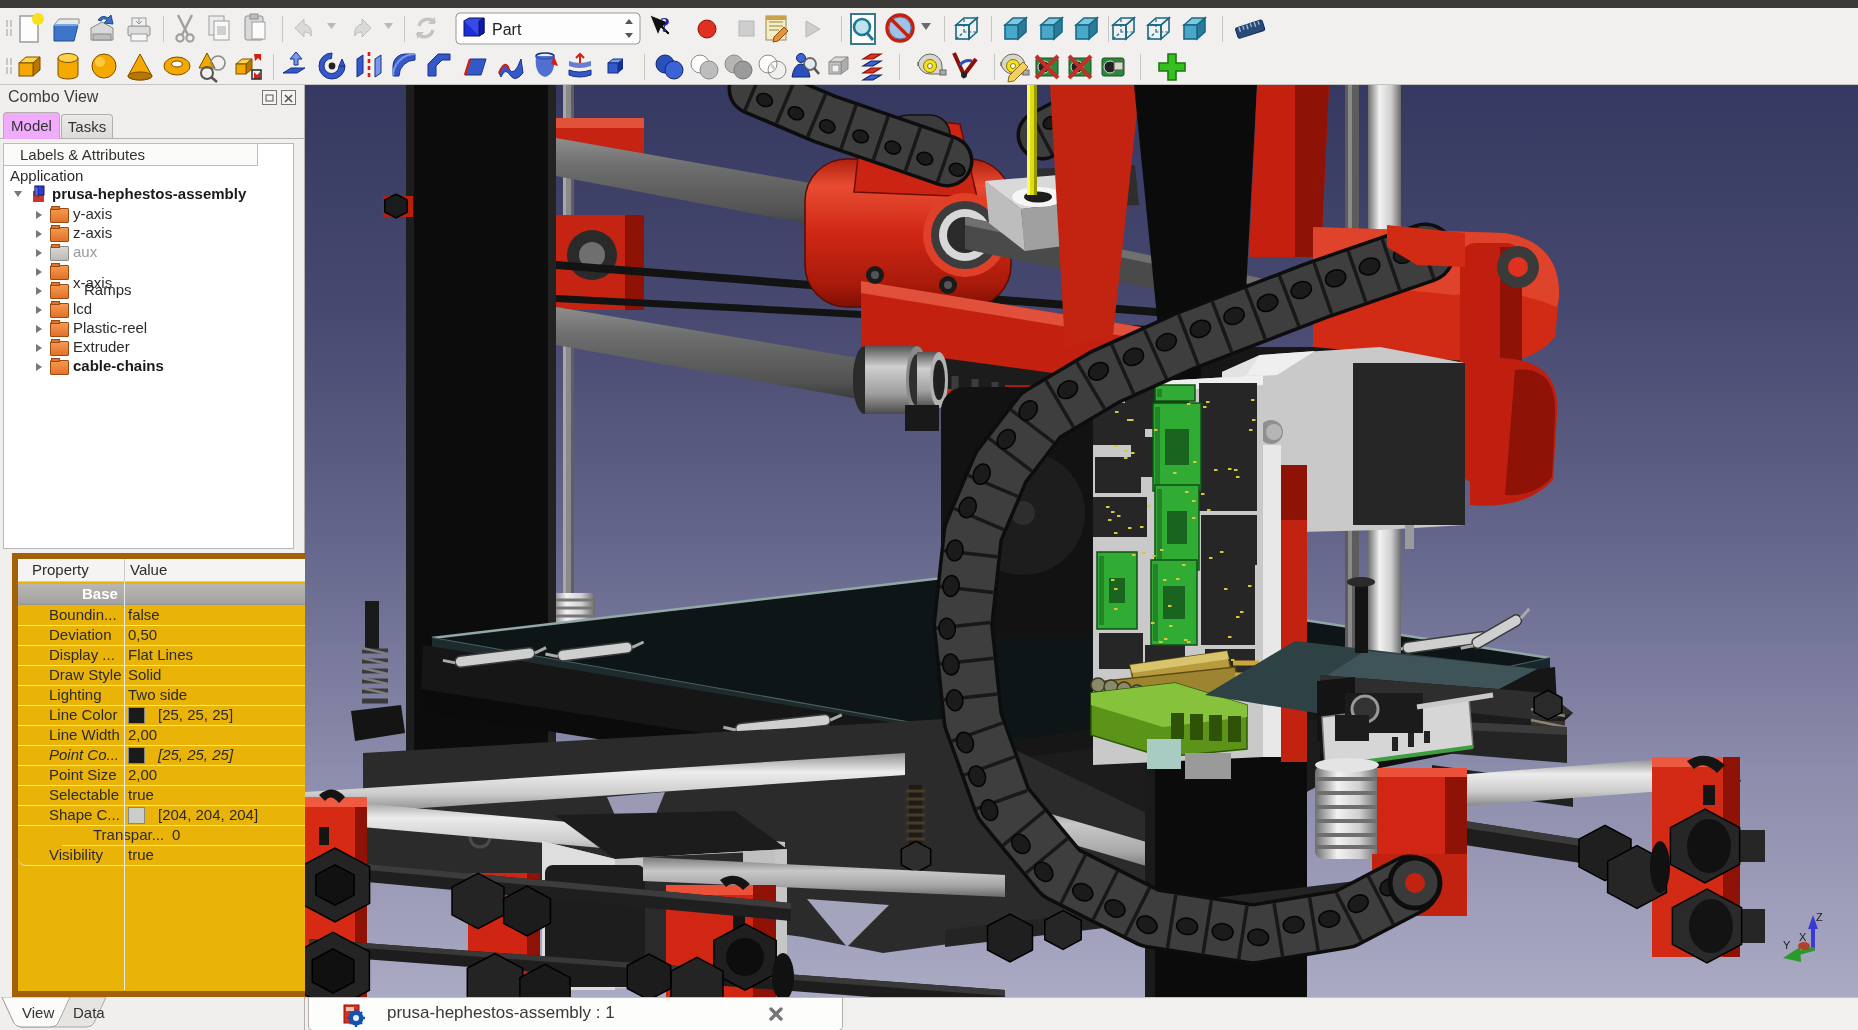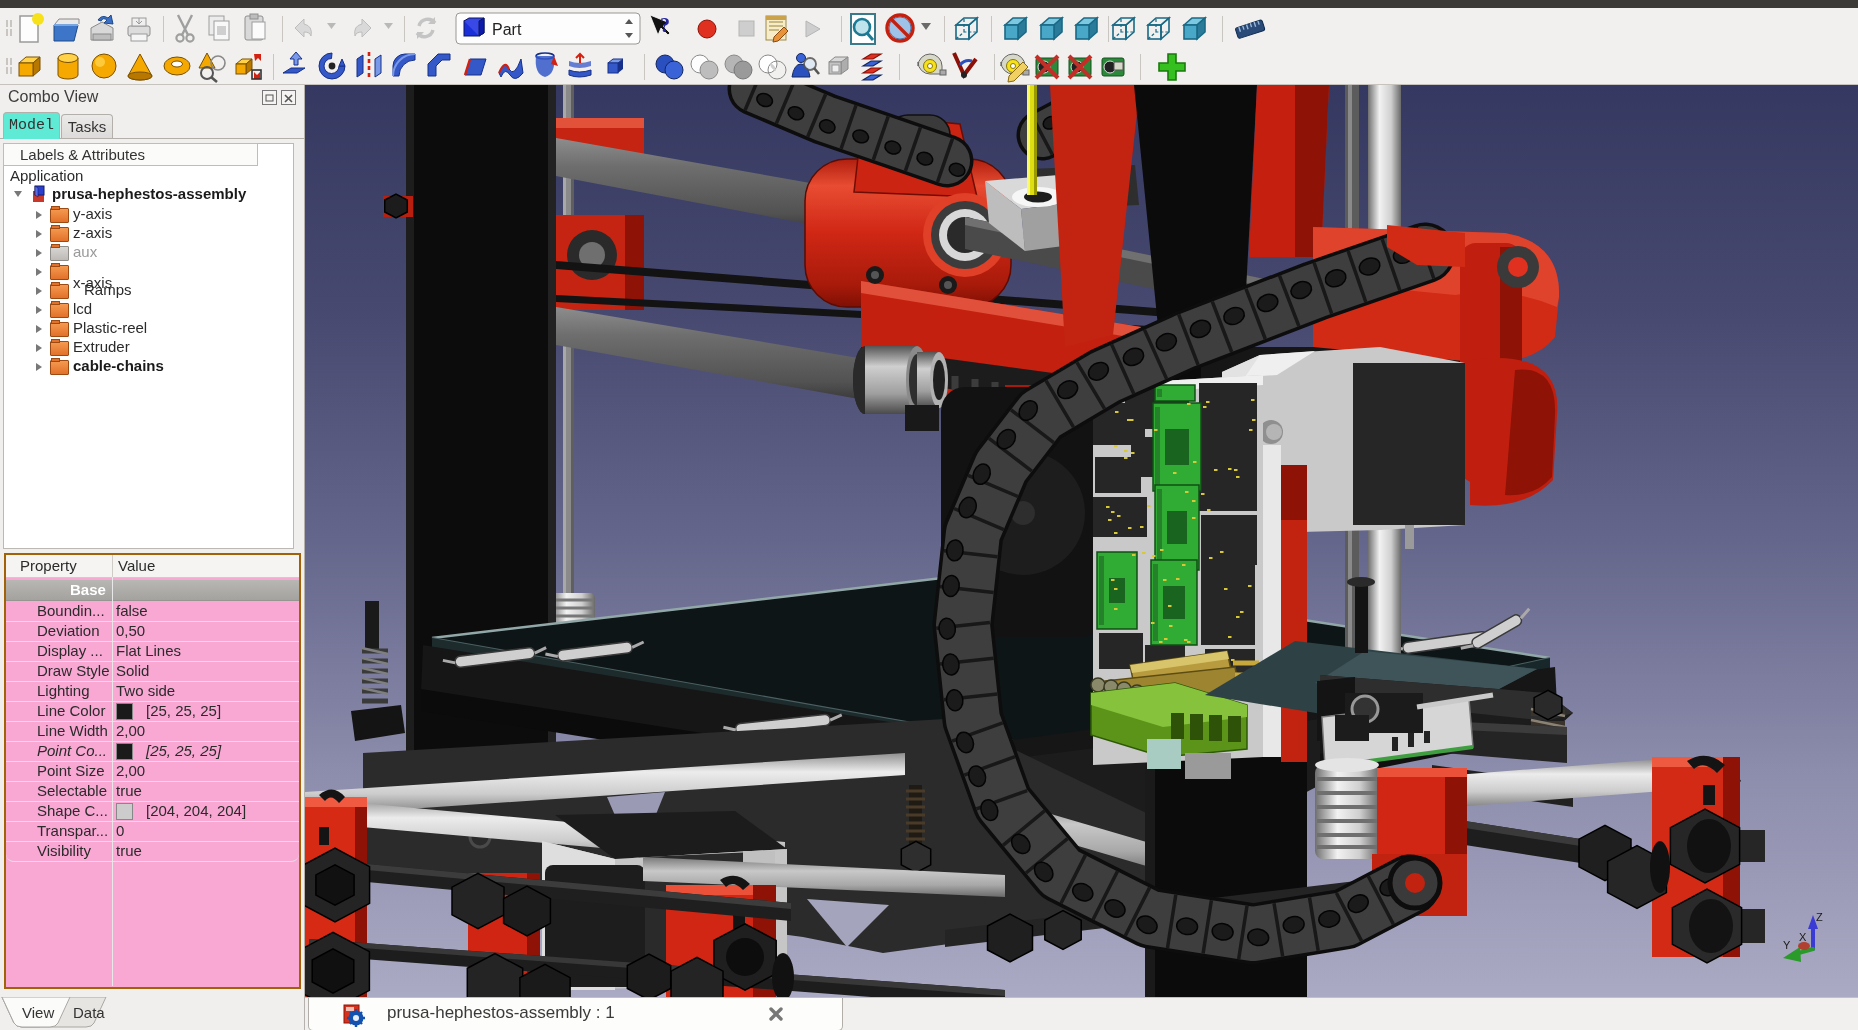--- a/index.html
+++ b/index.html
@@ -15,21 +15,21 @@
   .dockbtn{position:absolute;top:5px;width:13px;height:13px;border:1px solid #777;background:#f5f4f2;}
   .tab{position:absolute;border:1px solid #b3b0ac;border-bottom:none;border-radius:4px 4px 0 0;
        font-size:15px;color:#333;text-align:center;}
   #lahdr{position:absolute;left:3px;top:58px;width:237px;height:21px;background:#fbfbfa;
      border:1px solid #c0bdb9;font-size:15px;color:#333;padding-left:16px;line-height:21px;}
   #treebox{position:absolute;left:3px;top:58px;width:289px;height:404px;border:1px solid #bcb9b5;background:#fff;}
   .trow{position:absolute;left:0;font-size:15px;color:#2b2b2b;white-space:nowrap;}
   .exp{position:absolute;width:0;height:0;border-left:6px solid #787878;border-top:4px solid transparent;border-bottom:4px solid transparent;}
   .fold{position:absolute;width:17px;height:13px;background:linear-gradient(#f59a51,#e2712a);border:1px solid #9c4a12;border-radius:1px;}
   .fold:before{content:"";position:absolute;left:0px;top:-3px;width:7px;height:2px;background:#e2712a;border:1px solid #9c4a12;}
-  #propbox{position:absolute;left:4px;top:468px;width:293px;height:432px;border:2px solid #a16207;background:#f9a8d4;}
+  #propbox{position:absolute;left:12px;top:468px;width:293px;height:432px;border:6px solid #a16207;background:#eab308;}
   .prow{position:absolute;left:0;width:100%;height:20px;border-bottom:1px solid #e3e3e3;font-size:15px;color:#2b2b2b;}
   .plab{position:absolute;left:31px;top:1px;}
   .pval{position:absolute;left:110px;top:1px;}
   .sw{position:absolute;left:110px;top:2px;width:15px;height:15px;border:1px solid #888;}
   #vp{left:305px;top:85px;width:1553px;height:912px;}
   #botbar{left:305px;top:997px;width:1553px;height:33px;background:#f1f0ee;border-top:1px solid #c4c1bd;}
   #mditab{position:absolute;left:3px;top:0px;width:533px;height:32px;background:#fdfdfc;
       border:1px solid #b1aeaa;border-top:none;border-radius:0 0 5px 5px;}
   #mditab span{position:absolute;left:78px;top:5px;font-size:17px;color:#3a3a3a;}
 </style>
@@ -366,21 +366,21 @@
 </div>
 
 <div class="abs" id="panel">
   <div class="ptitle">Combo View</div>
   <div class="dockbtn" style="left:262px;"><svg width="13" height="13">
         <rect x="3" y="3" width="7" height="6" fill="none" stroke="#555"></rect>
       </svg></div>
   <div class="dockbtn" style="left:281px;"><svg width="13" height="13">
         <path d="M3 3 L10 10 M10 3 L3 10" stroke="#555" stroke-width="1.6"></path>
       </svg></div>
-  <div class="tab" style="left:3px;top:27px;width:55px;height:26px;background:#5eead4;line-height:26px;z-index:2;font-family:Liberation Mono, monospace;">Model</div>
+  <div class="tab" style="left:3px;top:27px;width:55px;height:26px;background:#f0abfc;line-height:26px;z-index:2;">Model</div>
   <div class="tab" style="left:61px;top:29px;width:50px;height:24px;background:linear-gradient(#eceae8,#dddbd8);line-height:24px;">Tasks</div>
   <div style="position:absolute;left:0;top:53px;width:305px;height:1px;background:#b3b0ac;"></div>
   <div id="treebox"></div>
   <div id="lahdr">Labels &amp; Attributes</div>
   <div class="trow" style="left:10px;top:82px;">Application</div>
 <div style="position:absolute;left:14px;top:106px;width:0;height:0;border-top:6px solid #787878;border-left:4px solid transparent;border-right:4px solid transparent;"></div>
 <svg style="position:absolute;left:30px;top:100px" width="18" height="18">
       <rect x="3" y="6" width="11" height="11" fill="#c8372a"></rect>
       <rect x="5" y="1" width="9" height="9" fill="#2a3fd0" stroke="#131c66"></rect>
       <path d="M5 1 l3 2 v9 l-3 -2 z" fill="#5a6ee8" stroke="#131c66" stroke-width="0.6"></path>
@@ -463,21 +463,21 @@
       </div>
 <div class="prow" style="top:226px;">
         <span class="plab">Selectable</span>
         <span class="pval">true</span>
       </div>
 <div class="prow" style="top:246px;">
         <span class="plab">Shape C...</span>
         <span class="sw" style="background:#cccccc;"></span>
         <span class="pval" style="left:140px;">[204, 204, 204]</span>
       </div>
-<div class="prow" style="top:266px;">
+<div class="prow" style="top:266px;margin-left:44px;">
         <span class="plab">Transpar...</span>
         <span class="pval">0</span>
       </div>
 <div class="prow" style="top:286px;border-radius:8px;">
         <span class="plab">Visibility</span>
         <span class="pval">true</span>
       </div>
     <div style="position:absolute;left:106px;top:22px;width:1px;height:409px;background:#e8e8e8;"></div>
   </div>
   <svg style="position:absolute;left:0px;top:912px;" width="300" height="33">

